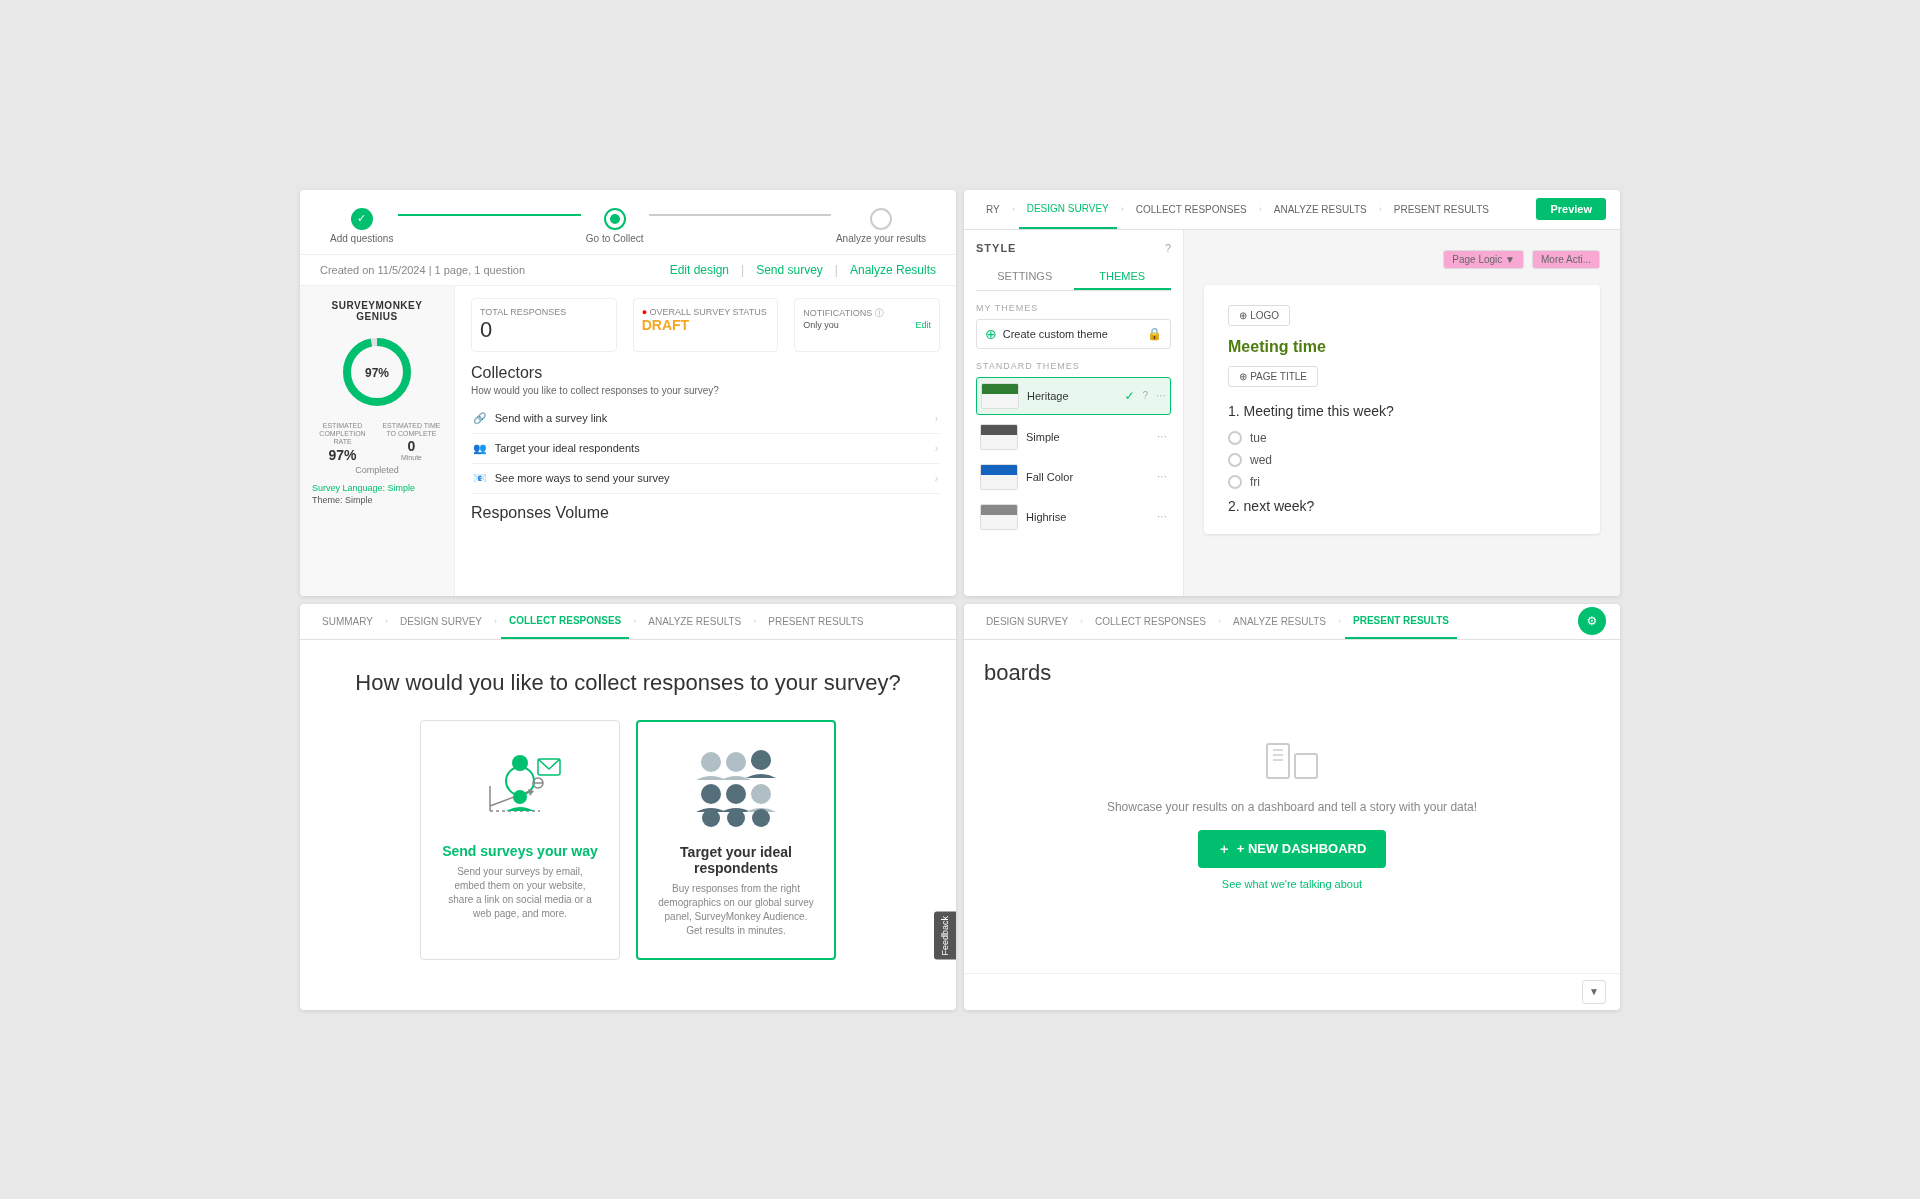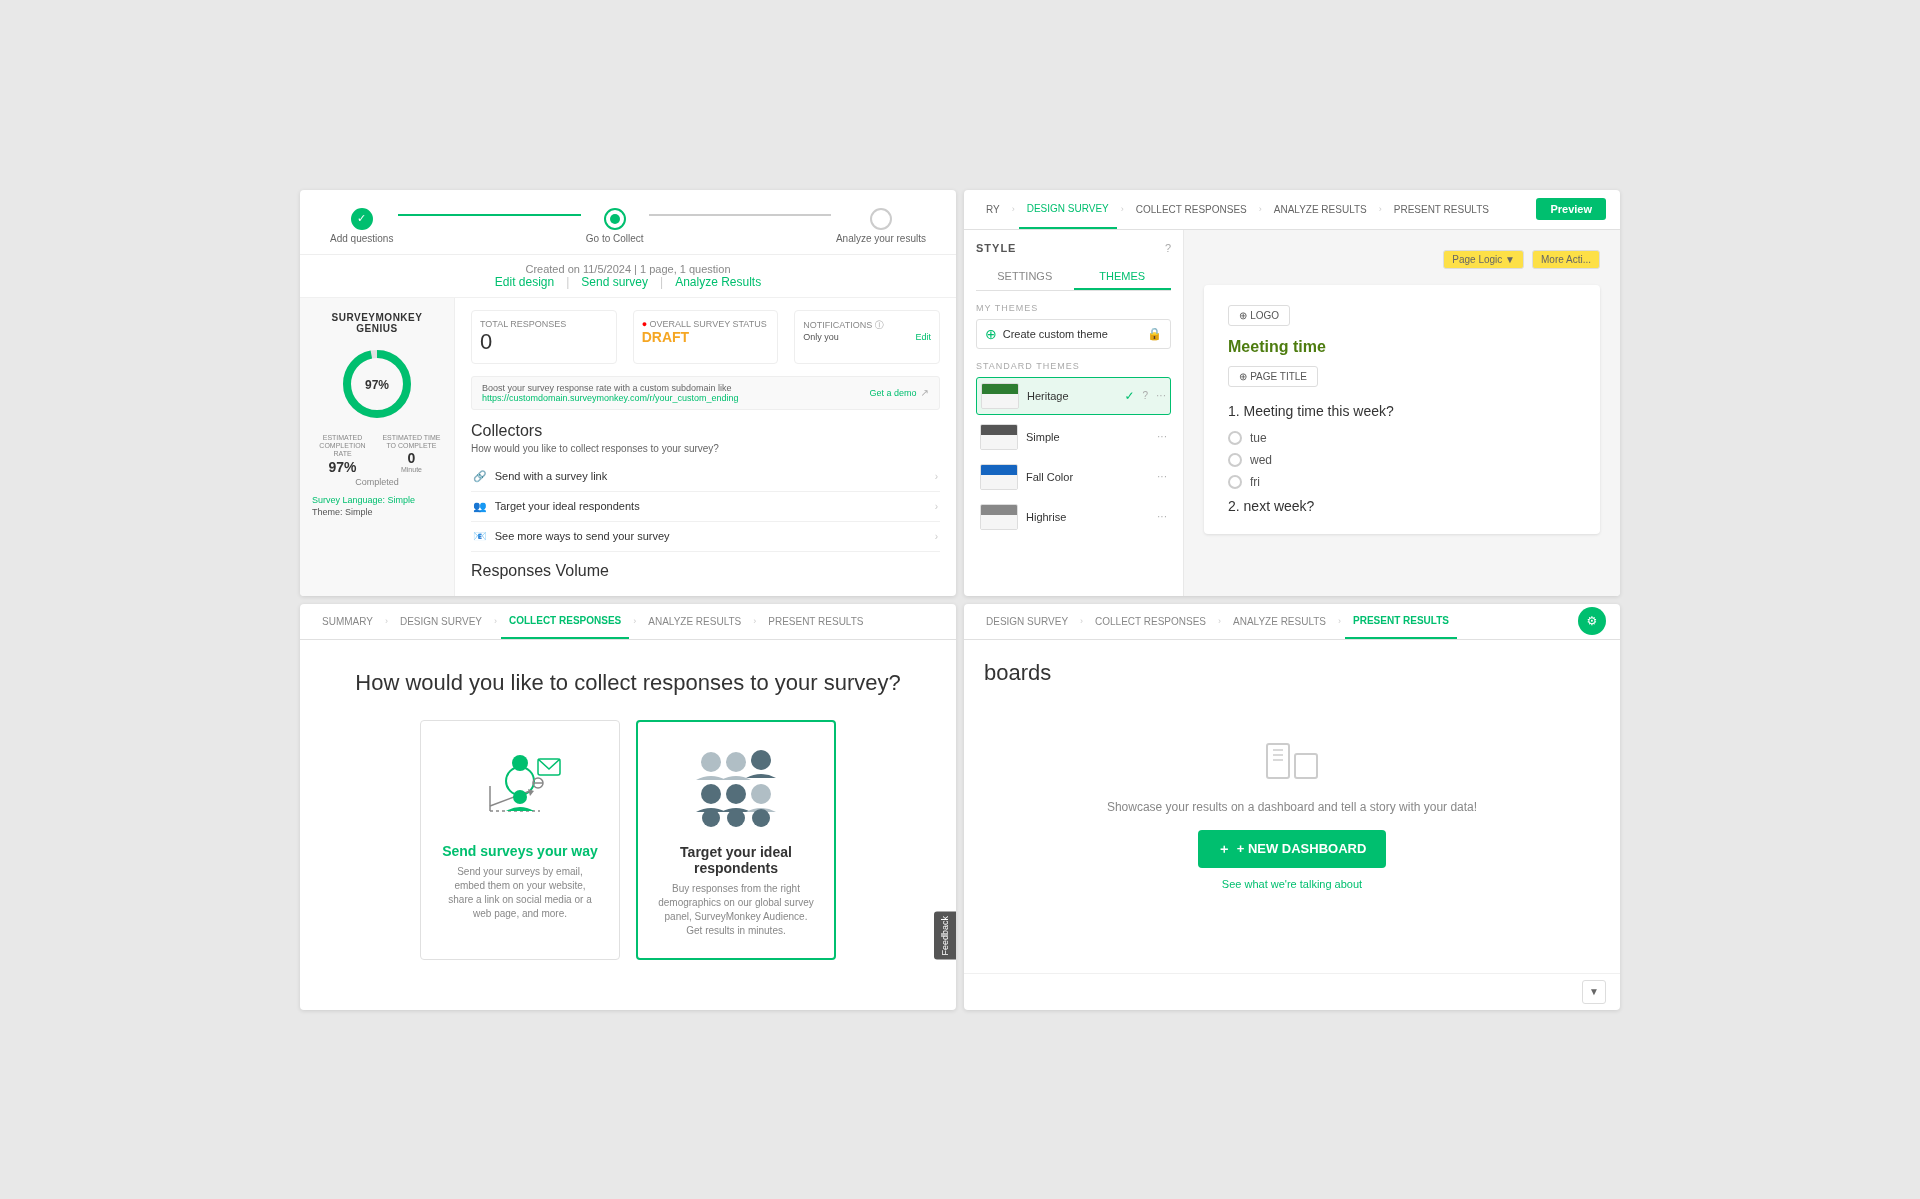--- a/index.html
+++ b/index.html
@@ -88,21 +88,20 @@
       margin-top: 3px;
       white-space: nowrap;
     }
 
     .tl-meta {
       padding: 8px 20px;
       display: flex;
       align-items: center;
       justify-content: space-between;
       border-bottom: 1px solid #f0f0f0;
-      flex-direction: column;
     }
     .tl-meta-left { font-size: 11px; color: #888; }
     .tl-meta-links { display: flex; gap: 12px; font-size: 12px; }
     .tl-meta-links a { color: #00bf6f; text-decoration: none; }
     .tl-meta-links span { color: #ccc; }
 
     .tl-content {
       display: flex;
       flex: 1;
       gap: 0;
@@ -308,21 +307,21 @@
     }
     .tr-page-controls {
       display: flex;
       justify-content: flex-end;
       gap: 8px;
       margin-bottom: 16px;
     }
     .tr-ctrl-btn {
       font-size: 10px;
       color: #666;
-      background: #fde047;
+      background: #f9a8d4;
       border: 1px solid #ddd;
       border-radius: 3px;
       padding: 3px 8px;
       cursor: pointer;
     }
     .tr-survey-card {
       background: #fff;
       border-radius: 4px;
       padding: 20px 24px;
       box-shadow: 0 1px 3px rgba(0,0,0,0.1);
@@ -619,28 +618,20 @@
             <div class="tl-metric-title">
               <span>NOTIFICATIONS</span> <span style="color:#aaa">ⓘ</span>
             </div>
             <div style="display:flex;align-items:center;justify-content:space-between">
               <div class="tl-metric-note">Only you</div>
               <a class="tl-metric-edit">Edit</a>
             </div>
           </div>
         </div>
 
-        <div class="tl-subdomain-box">
-          <div style="flex:1">
-            <span>Boost your survey response rate with a custom subdomain like </span>
-            <a class="tl-subdomain-link">https://customdomain.surveymonkey.com/r/your_custom_ending</a>
-          </div>
-          <a class="tl-subdomain-link">Get a demo</a>
-          <span style="color:#aaa;margin-left:4px;font-size:10px">↗</span>
-        </div>
 
         <div class="tl-collectors-title">Collectors</div>
         <div class="tl-collectors-sub">How would you like to collect responses to your survey?</div>
 
         <div class="tl-collector-item">
           <div class="tl-collector-left">
             <span>🔗</span>
             <span>Send with a survey link</span>
           </div>
           <span class="tl-chevron">›</span>

